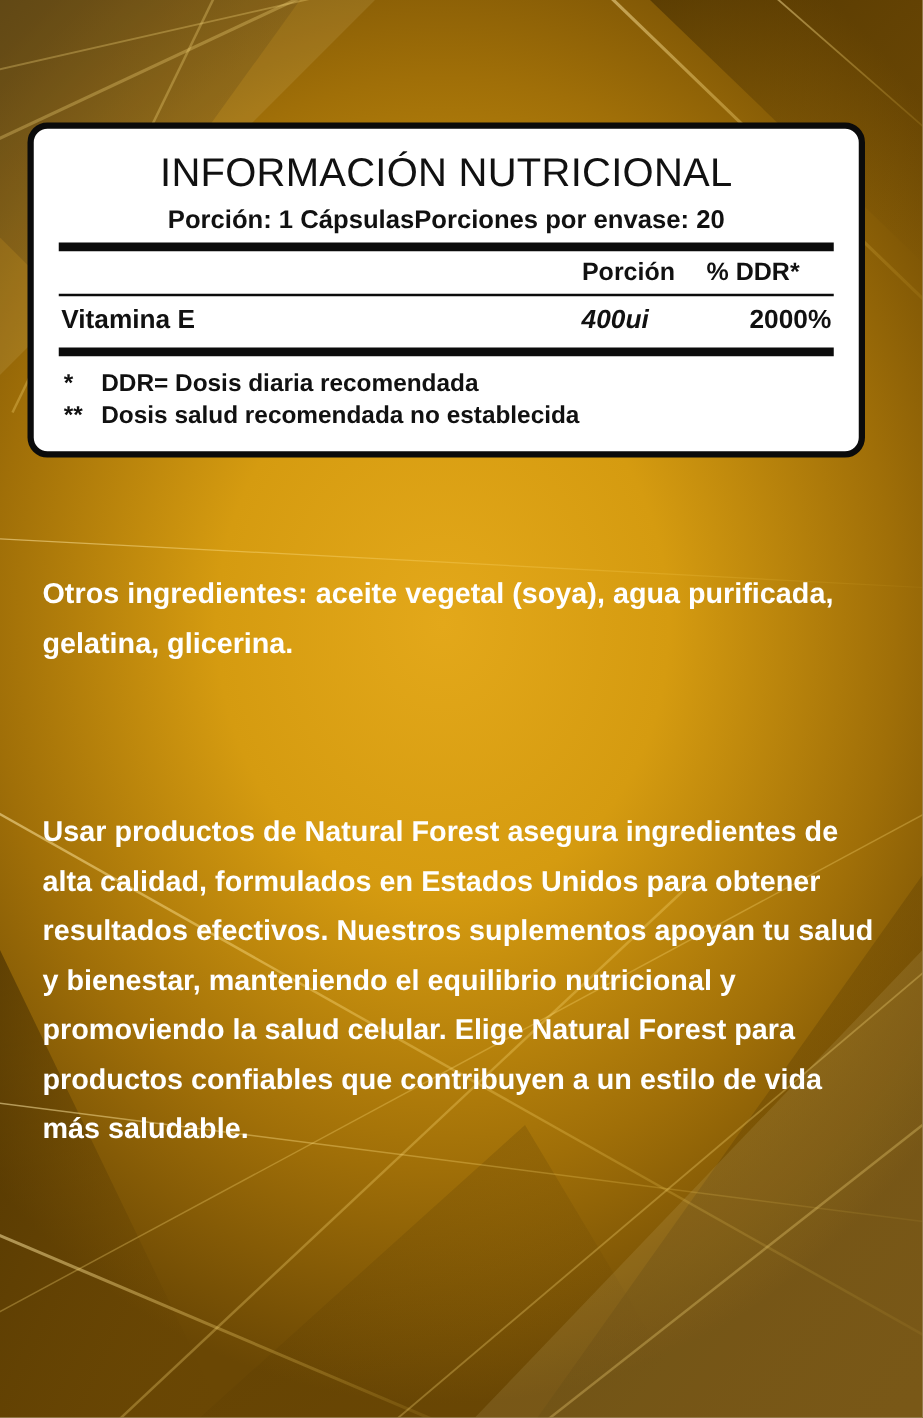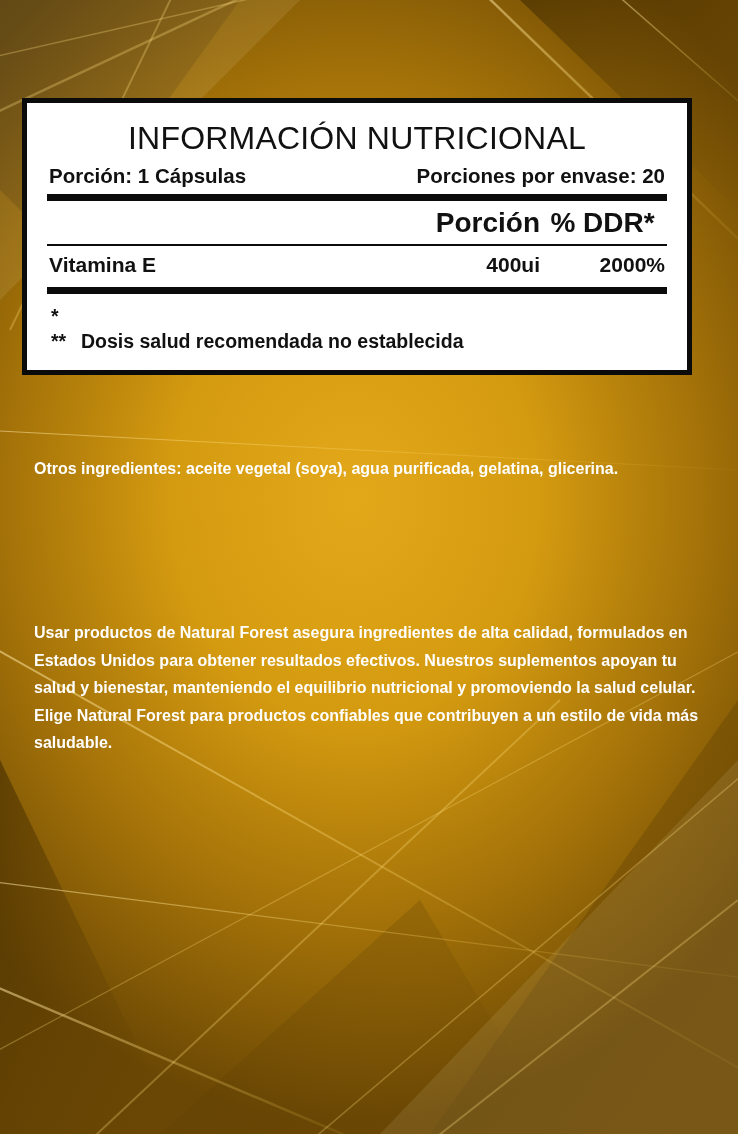--- a/index.html
+++ b/index.html
@@ -31,58 +31,58 @@
   }
 
   
   .panel {
     position: absolute;
     left: 22px;
     top: 98px;
     width: 670px;
     background: #ffffff;
     border: 5px solid #0b0b0b;
-    border-radius: 0;
+    border-radius: 16px;
     box-sizing: border-box;
     padding: 14px 20px 16px 20px;
   }
 
   .panel-title {
     text-align: center;
     font-size: 32px;
     font-weight: 400;
     color: #111;
     letter-spacing: 0.2px;
     line-height: 1.1;
     margin: 4px 0 8px 0;
   }
 
   .serving-row {
     display: flex;
-    justify-content: space-between;
+    justify-content: center;
     font-size: 20.5px;
     font-weight: bold;
     color: #111;
     padding: 0 2px 3px 2px;
   }
 
   .rule-thick {
     border-bottom: 7px solid #0b0b0b;
     margin: 3px 0 0 0;
   }
   .rule-thin {
     border-bottom: 2px solid #0b0b0b;
     margin: 0;
   }
 
   .head-row {
     display: flex;
     justify-content: flex-end;
     align-items: baseline;
-    font-size: 28px;
+    font-size: 20px;
     font-weight: bold;
     color: #111;
     padding: 6px 2px 5px 2px;
   }
   .head-row .h-serving {
     width: 180px;
     text-align: right;
   }
   .head-row .h-dv {
     width: 125px;
@@ -97,24 +97,26 @@
     color: #111;
     padding: 7px 2px 7px 2px;
   }
   .nutrient-row .n-name {
     flex: 1;
     text-align: left;
   }
   .nutrient-row .n-amount {
     width: 180px;
     text-align: right;
+    font-style: italic;
   }
   .nutrient-row .n-dv {
     width: 125px;
     text-align: right;
+    margin-left: 21px;
   }
 
   .footnotes {
     padding: 10px 2px 0 4px;
   }
   .footnote {
     display: flex;
     font-size: 19.5px;
     font-weight: bold;
     color: #111;
@@ -125,25 +127,25 @@
     flex: none;
   }
 
   
   .copy {
     position: absolute;
     left: 34px;
     width: 672px;
     color: #ffffff;
     font-weight: bold;
-    font-size: 16px;
+    font-size: 23px;
     line-height: 1.72;
   }
   #copy-ingredients { top: 455px; }
-  #copy-brand { top: 619px; }
+  #copy-brand { top: 646px; }
   .copy p { margin: 0; }
 </style>
 </head>
 <body>
 
 <div id="page">
 
   <svg id="facets" viewBox="0 0 738 1134" preserveAspectRatio="none">
     <defs>
       <linearGradient id="streak" x1="0" y1="0" x2="1" y2="1">
@@ -203,20 +205,21 @@
       <span class="n-name">Vitamina E</span>
       <span class="n-amount">400ui</span>
       <span class="n-dv">2000%</span>
     </div>
 
     <div class="rule-thick"></div>
 
     <div class="footnotes">
       <div class="footnote">
         <span class="marker">*</span>
+        <span>DDR= Dosis diaria recomendada</span>
       </div>
       <div class="footnote">
         <span class="marker">**</span>
         <span>Dosis salud recomendada no establecida</span>
       </div>
     </div>
   </div>
 
   <div class="copy" id="copy-ingredients">
     <p>Otros ingredientes: aceite vegetal (soya), agua purificada, gelatina, glicerina.</p>

